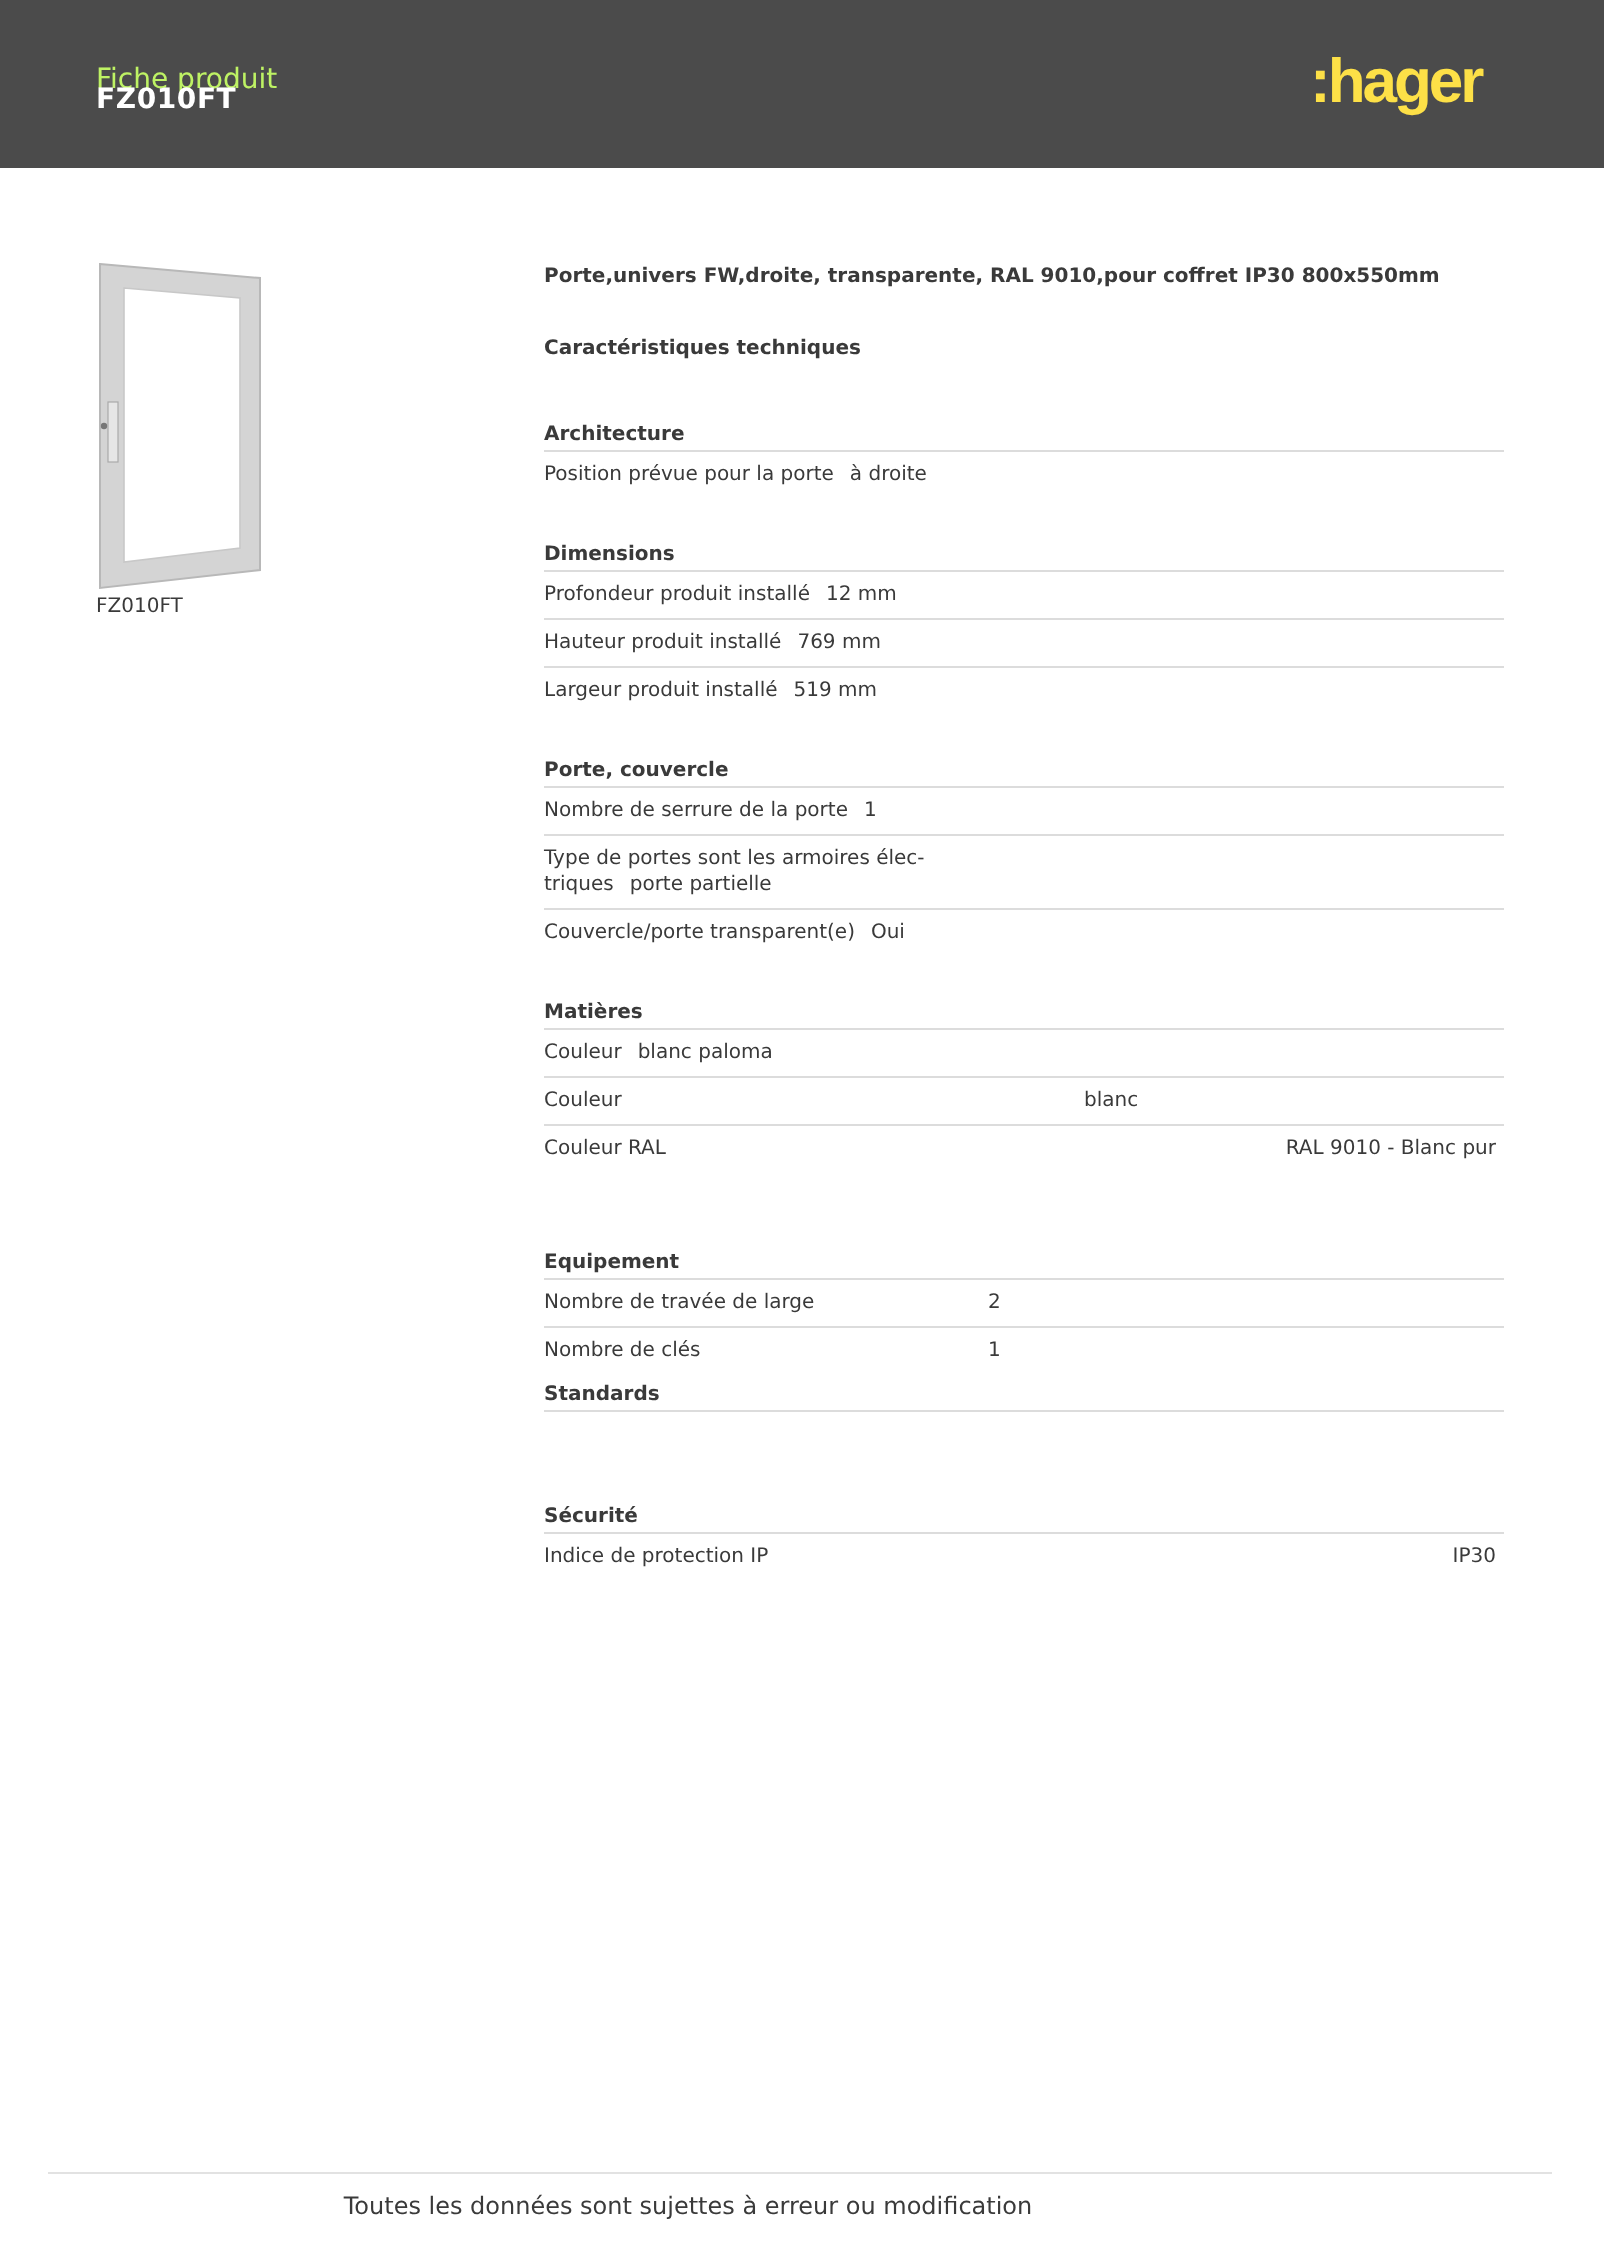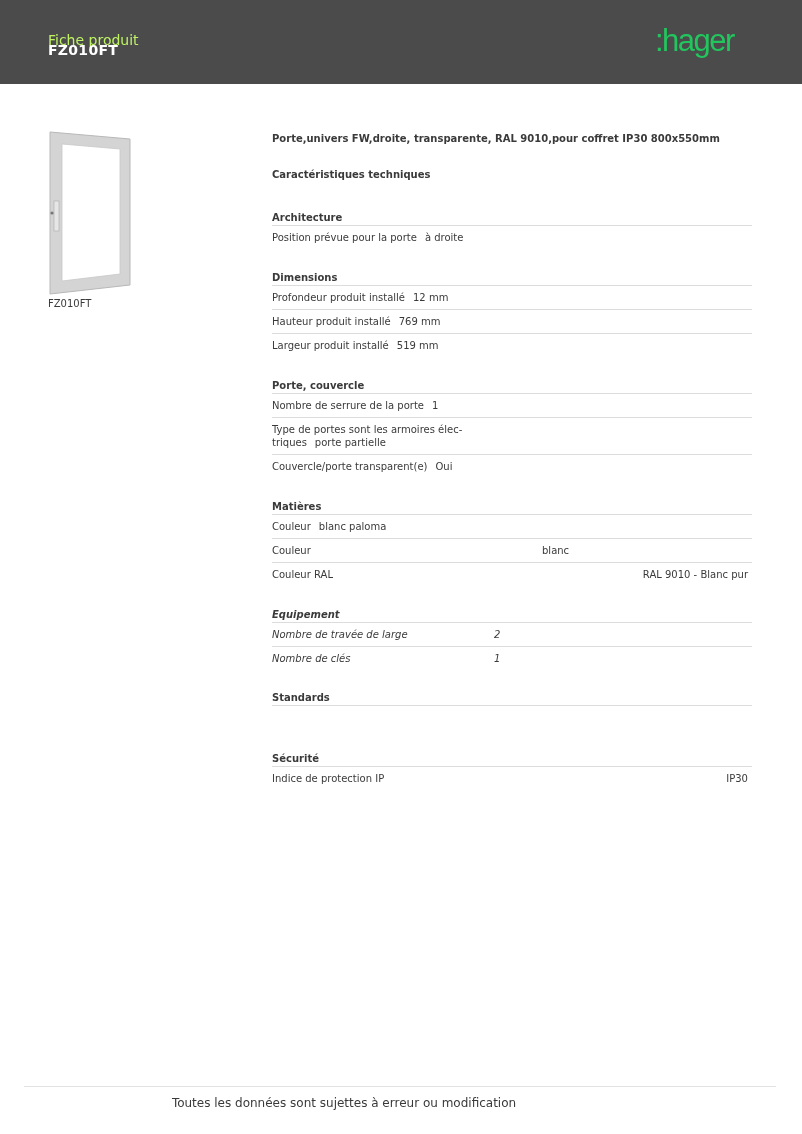--- a/index.html
+++ b/index.html
@@ -1,21 +1,21 @@
 <!DOCTYPE html>
 <html><head>
 <meta charset="utf-8">
 <style>
   * { margin:0; padding:0; box-sizing:border-box; }
   html, body { width:802px; height:1134px; background:#ffffff; overflow:hidden; }
   body { font-family:"DejaVu Sans", sans-serif; color:#3a3a3a; position:relative; }
   .header { position:absolute; left:0; top:0; width:802px; height:84px; background:#4b4b4b; }
   .header .subtitle { position:absolute; left:48px; top:32px; font-size:14px; color:#bef264; }
   .header .code { position:absolute; left:48px; top:42px; font-size:14px; font-weight:bold; color:#ffffff; letter-spacing:0.3px; }
-  .logo { position:absolute; left:655px; top:23px; font-family:"Liberation Sans", sans-serif; font-weight:normal; font-size:31px; color:#22c55e; letter-spacing:-1.5px; line-height:36px; }
+  .logo { position:absolute; left:655px; top:23px; font-family:"Liberation Sans", sans-serif; font-weight:bold; font-size:31px; color:#fde047; letter-spacing:-1.5px; line-height:36px; }
 
   .prod-img { position:absolute; left:48px; top:131px; width:84px; height:164px; }
   .prod-caption { position:absolute; left:48px; top:298px; font-size:10px; color:#3a3a3a; }
 
   .content { position:absolute; left:272px; top:0; width:480px; }
   .title { position:absolute; top:133px; left:0; font-size:10px; font-weight:bold; white-space:nowrap; color:#3a3a3a; }
   .caract { position:absolute; top:169px; left:0; font-size:10px; font-weight:bold; color:#3a3a3a; }
 
   .section { position:absolute; left:0; width:480px; }
   .sec-head { font-size:10px; font-weight:bold; color:#3a3a3a; height:16px; line-height:16px; border-bottom:1px solid #dcdcdc; padding-bottom:0; }
@@ -92,21 +92,21 @@
       <span class="lbl">Couleur</span><span class="val-inline">blanc paloma</span>
     </div>
     <div class="row">
       <span class="lbl">Couleur</span><span class="val-mid">blanc</span>
     </div>
     <div class="row">
       <span class="lbl">Couleur RAL</span><span class="val-right">RAL 9010 - Blanc pur</span>
     </div>
   </div>
 
-  <div class="section" style="top:607px;font-style:italic;">
+  <div class="section" style="top:624px;">
     <div class="sec-head">Equipement</div>
     <div class="row">
       <span class="lbl">Nombre de travée de large</span><span class="val-col2">2</span>
     </div>
     <div class="row">
       <span class="lbl">Nombre de clés</span><span class="val-col2">1</span>
     </div>
   </div>
 
   <div class="section" style="top:690px;">

